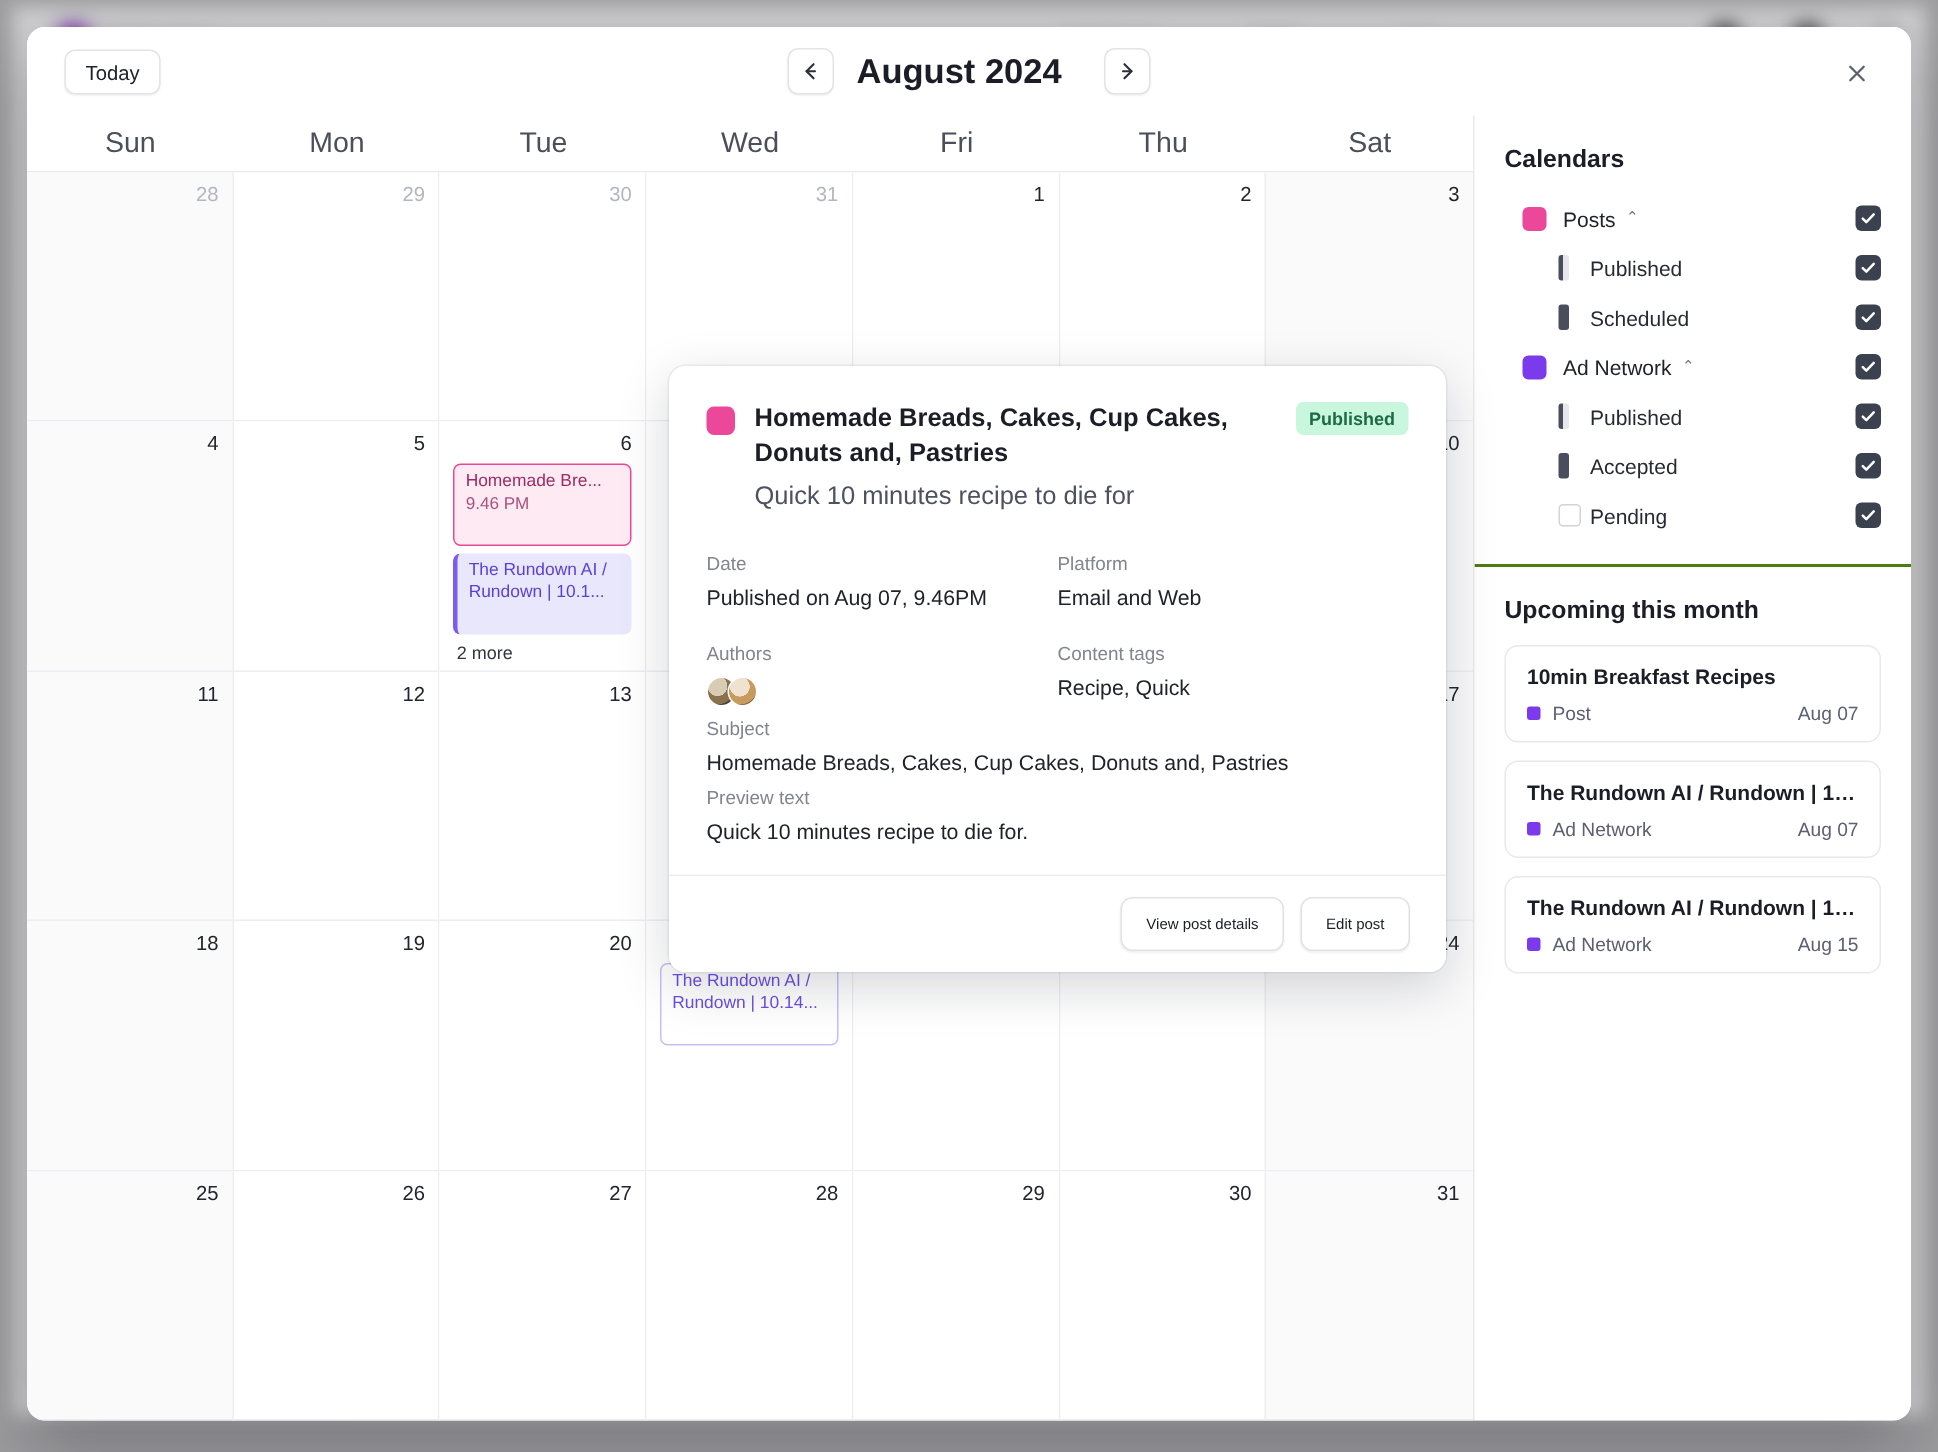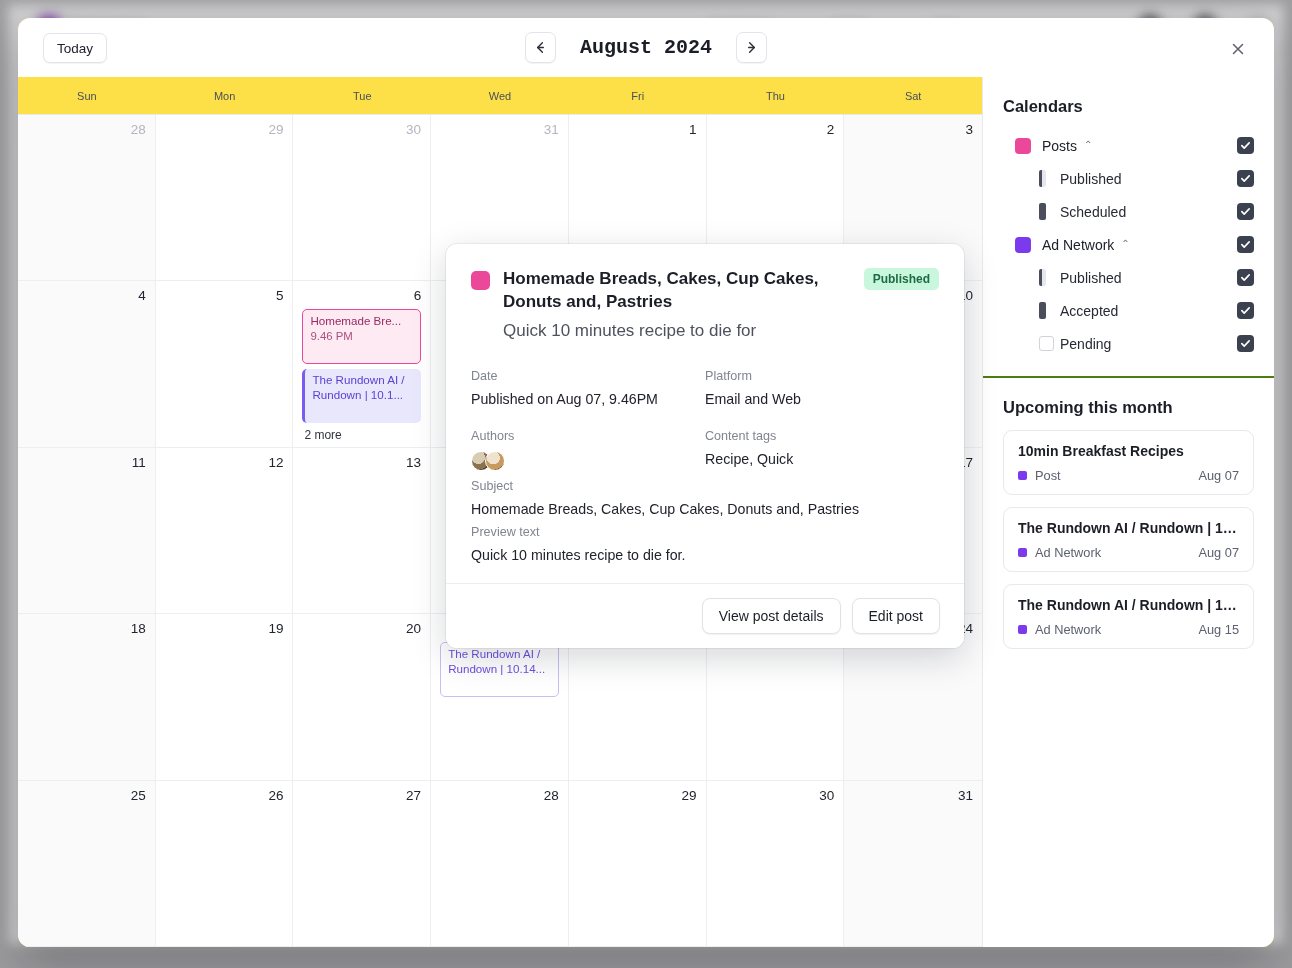--- a/index.html
+++ b/index.html
@@ -52,21 +52,21 @@
     width: 16px; height: 16px;
   }
   .bg-main { position: absolute; left: 222px; top: 50px; right: 0; bottom: 0; background: #fff; }
   #scrim { position: absolute; inset: 0; background: rgba(32,32,40,.18); }
 
   
   #modal {
     position: absolute;
     left: 18px; top: 18px;
     width: 1256px; height: 929px;
-    background: #fde047;
+    background: #ffffff;
     border-radius: 12px;
     box-shadow: 0 18px 50px rgba(10,10,20,.26);
     overflow: hidden;
     display: flex;
     flex-direction: column;
   }
 
   
   .m-head {
     position: relative;
@@ -93,22 +93,22 @@
   }
   .nav-btn {
     width: 31px; height: 31px;
     display: flex; align-items: center; justify-content: center;
     background: #fff; border: 1px solid #e3e3e9; border-radius: 7px;
     box-shadow: 0 1px 1px rgba(20,20,30,.05);
     cursor: pointer; color: #2b2f38;
     font-size: 15px; line-height: 1;
   }
   .month-label {
-    font-size: 20px; font-weight: 600; color: #1b1e26;
-    min-width: 150px; text-align: center; font-family: Liberation Mono, monospace;
+    font-size: 23px; font-weight: 600; color: #1b1e26;
+    min-width: 150px; text-align: left;
   }
   .close-btn {
     position: absolute; right: 22px; top: 17px;
     width: 28px; height: 28px;
     display: flex; align-items: center; justify-content: center;
     color: #5d616c; font-size: 17px; cursor: pointer;
     background: none; border: none;
   }
 
   
@@ -118,21 +118,21 @@
   .cal-wrap {
     flex: 1;
     display: flex; flex-direction: column;
     border-right: 1px solid #e9e9ee;
     min-width: 0;
     position: relative;
   }
   .dow-row { display: flex; height: 37px; }
   .dow {
     flex: 1; text-align: center;
-    font-size: 11px; color: #4b4f59;
+    font-size: 19px; color: #4b4f59;
     display: flex; align-items: center; justify-content: center;
   }
   .grid {
     flex: 1;
     display: grid;
     grid-template-columns: repeat(7, 1fr);
     grid-template-rows: repeat(5, 1fr);
     border-top: 1px solid #e9e9ee;
   }
   .cell {
@@ -295,21 +295,21 @@
   .pop-block { margin-top: 8px; }
   .pop-foot {
     border-top: 1px solid #ededf1;
     padding: 14px 24px;
     display: flex; justify-content: flex-end; gap: 11px;
     background: #fff;
   }
   .foot-btn {
     height: 36px; padding: 0 16px;
     display: flex; align-items: center;
-    font-size: 14px; font-weight: 500; color: #1b1e26;
+    font-size: 10px; font-weight: 500; color: #1b1e26;
     background: #fff; border: 1px solid #e1e1e8; border-radius: 8px;
     box-shadow: 0 1px 1.5px rgba(20,20,30,.06);
     cursor: pointer;
   }
 </style>
 </head>
 <body>
 
 <div id="backdrop">
   <div class="bg-window">

